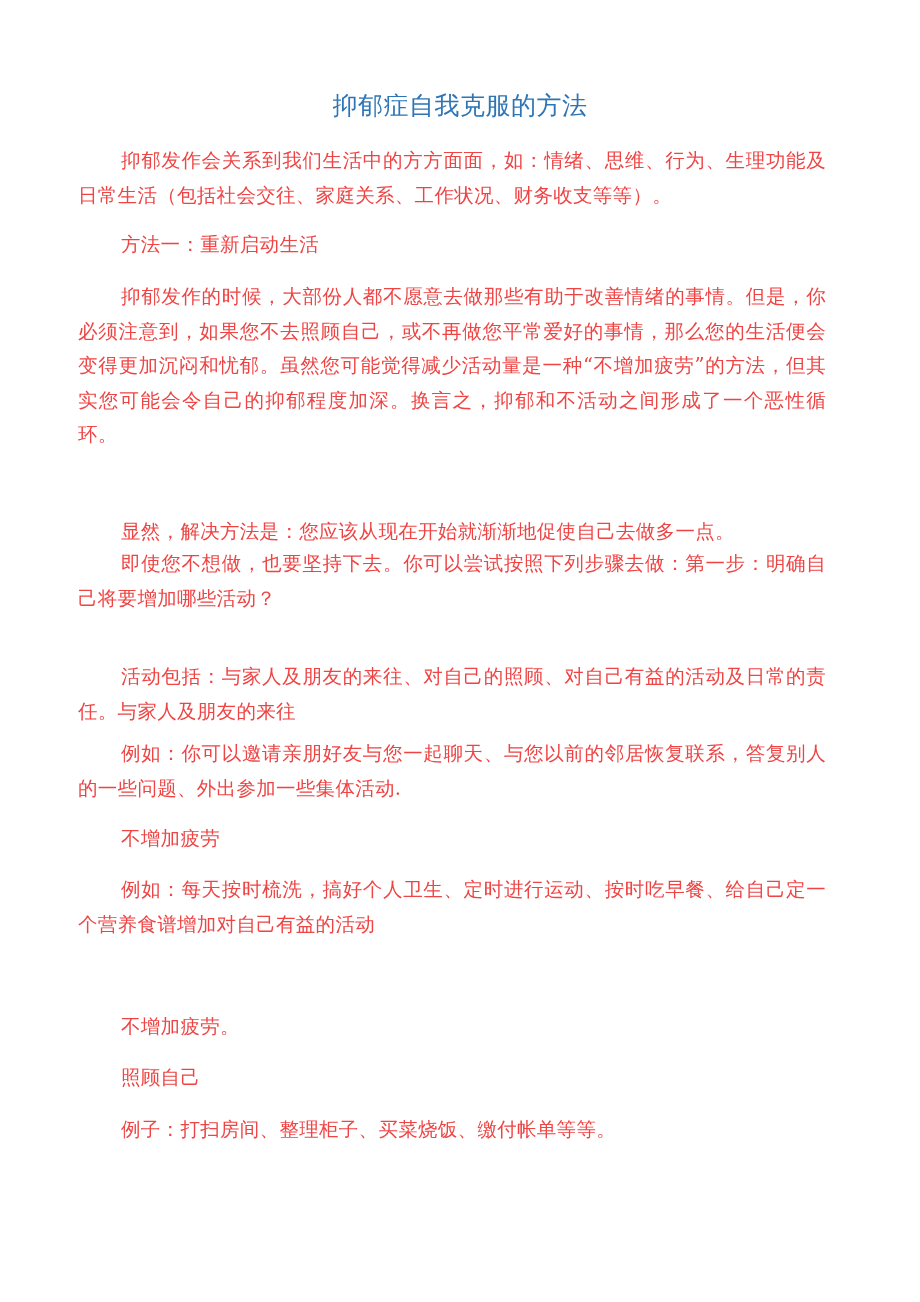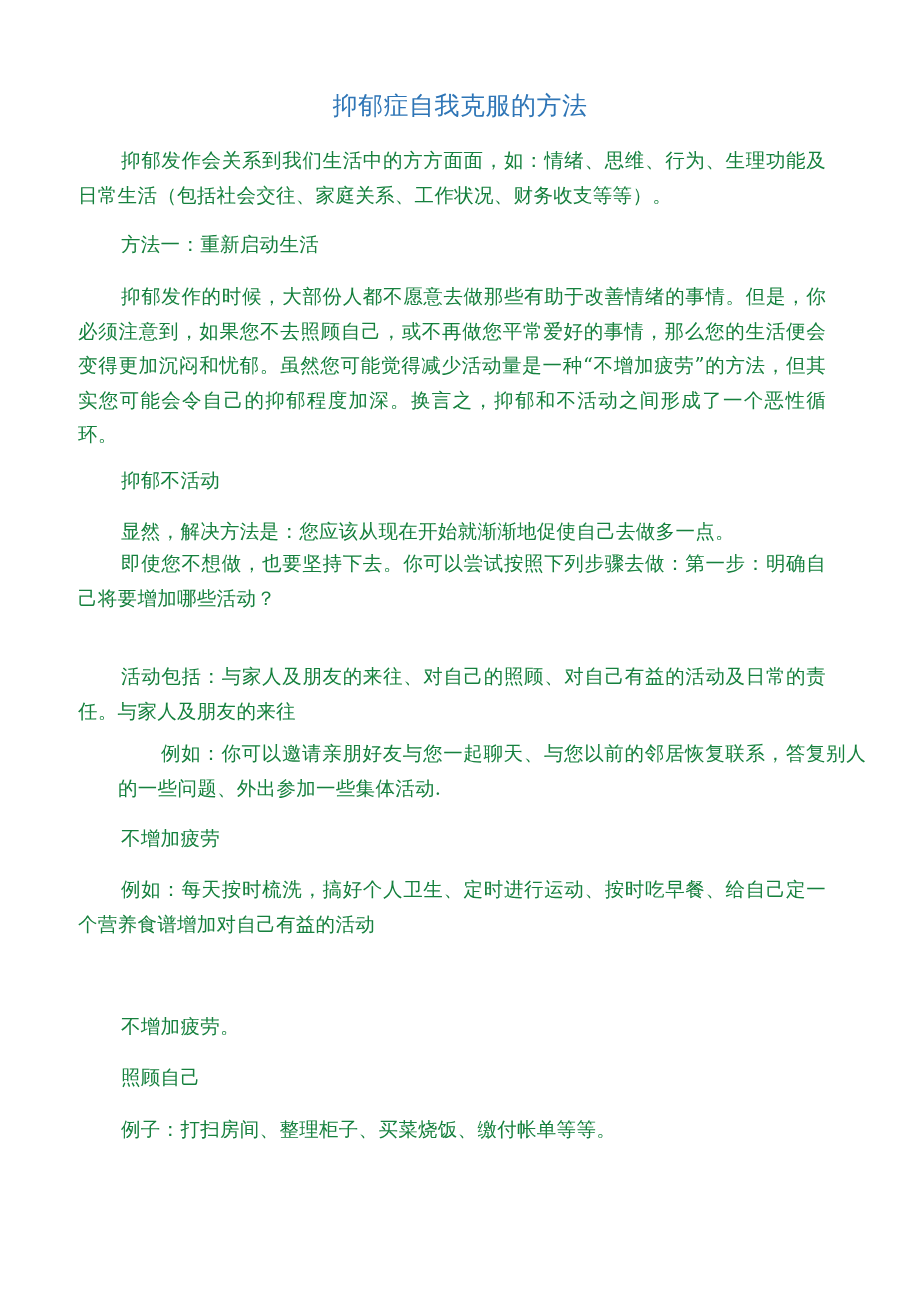--- a/index.html
+++ b/index.html
@@ -6,37 +6,36 @@
     body { width: 920px; height: 1302px; position: relative; overflow: hidden; }
     .page { position: absolute; left: 0; top: 0; width: 920px; height: 1302px; background: #ffffff; }
     .title {
       position: absolute; left: 0; top: 88px; width: 920px; text-align: center;
       font-family: "DejaVu Sans", "Liberation Sans", sans-serif;
       font-size: 25px; color: #2e75b6; letter-spacing: 0.5px; line-height: 36px;
     }
     .para {
       position: absolute; left: 78px; width: 748px;
       font-family: "DejaVu Serif", "Liberation Serif", serif;
-      font-size: 19.5px; color: #15803d; line-height: 34.5px;
+      font-size: 19.5px; color: #ef4444; line-height: 34.5px;
       text-indent: 43px; text-align: justify; letter-spacing: 0.3px;
       margin: 0;
     }
   </style>
 </head>
 <body>
 
 <div class="page">
   <div class="title">抑郁症自我克服的方法</div>
 
   <p class="para" style="top:144px;">抑郁发作会关系到我们生活中的方方面面，如：情绪、思维、行为、生理功能及日常生活（包括社会交往、家庭关系、工作状况、财务收支等等）。</p>
   <p class="para" style="top:280px;">抑郁发作的时候，大部份人都不愿意去做那些有助于改善情绪的事情。但是，你必须注意到，如果您不去照顾自己，或不再做您平常爱好的事情，那么您的生活便会变得更加沉闷和忧郁。虽然您可能觉得减少活动量是一种“不增加疲劳”的方法，但其实您可能会令自己的抑郁程度加深。换言之，抑郁和不活动之间形成了一个恶性循环。</p>
   <p class="para" style="top:228px;">方法一：重新启动生活</p>
-  <p class="para" style="top:464px;">抑郁不活动</p>
   <p class="para" style="top:515px;">显然，解决方法是：您应该从现在开始就渐渐地促使自己去做多一点。</p>
   <p class="para" style="top:547px;">即使您不想做，也要坚持下去。你可以尝试按照下列步骤去做：第一步：明确自己将要增加哪些活动？</p>
   <p class="para" style="top:652px;margin-top:8px;">活动包括：与家人及朋友的来往、对自己的照顾、对自己有益的活动及日常的责任。与家人及朋友的来往</p>
-  <p class="para" style="top:737px;margin-left:40px;">例如：你可以邀请亲朋好友与您一起聊天、与您以前的邻居恢复联系，答复别人的一些问题、外出参加一些集体活动.</p>
+  <p class="para" style="top:737px;">例如：你可以邀请亲朋好友与您一起聊天、与您以前的邻居恢复联系，答复别人的一些问题、外出参加一些集体活动.</p>
   <p class="para" style="top:822px;">不增加疲劳</p>
   <p class="para" style="top:873px;">例如：每天按时梳洗，搞好个人卫生、定时进行运动、按时吃早餐、给自己定一个营养食谱增加对自己有益的活动</p>
   <p class="para" style="top:1010px;">不增加疲劳。</p>
   <p class="para" style="top:1061px;">照顾自己</p>
   <p class="para" style="top:1113px;">例子：打扫房间、整理柜子、买菜烧饭、缴付帐单等等。</p>
 </div>
 
 </body></html>

